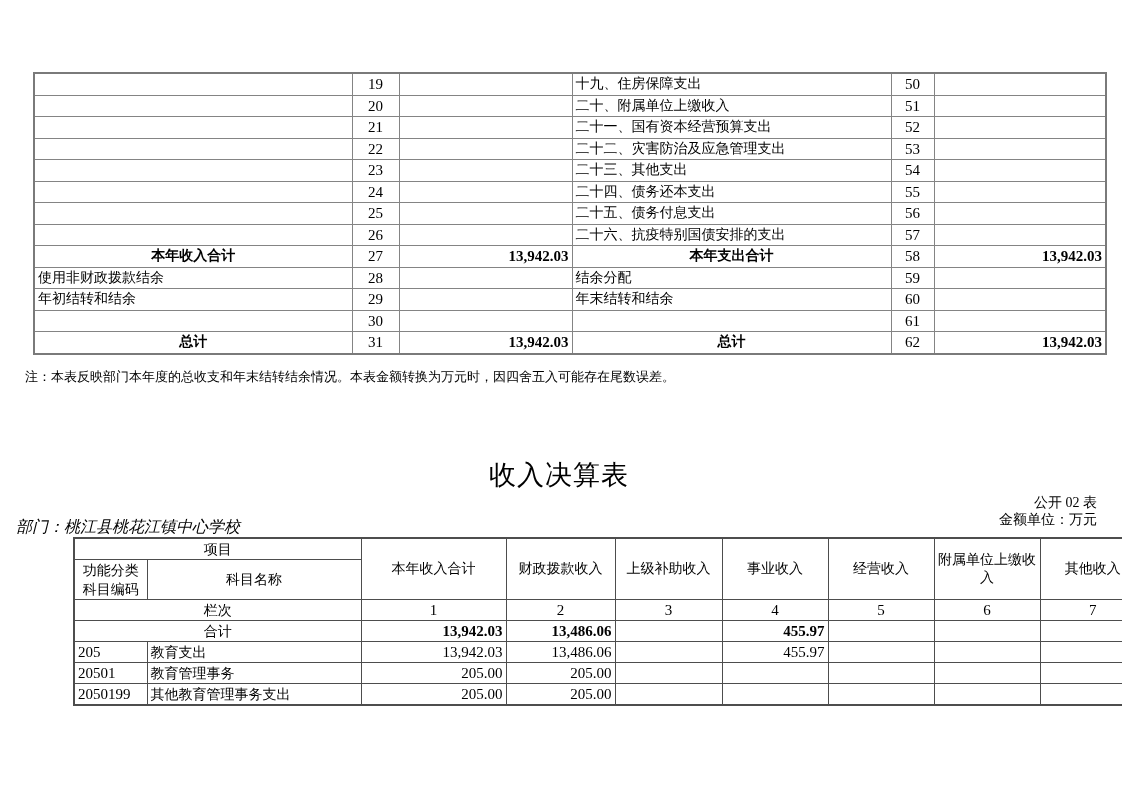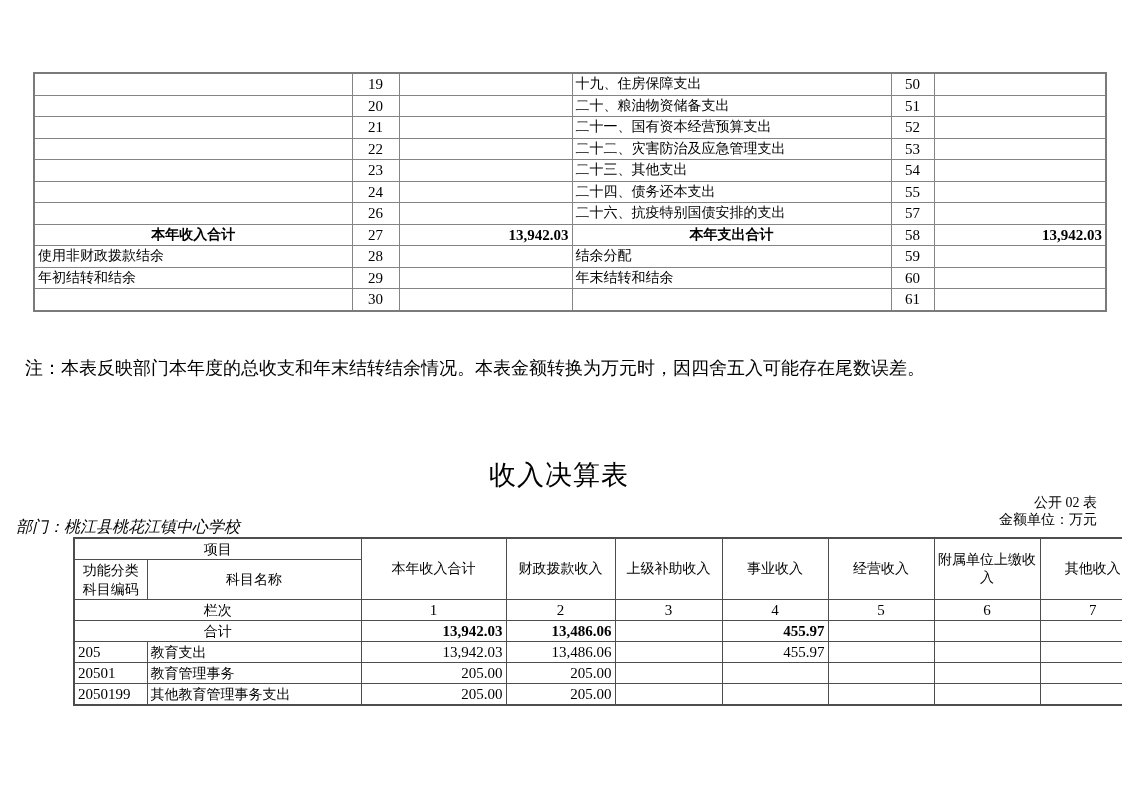--- a/index.html
+++ b/index.html
@@ -20,21 +20,21 @@
   .t2 td{border:1px solid #4d4d4d;height:20px;line-height:19px;}
   .t2 tr.h2 td{height:39px;}
   .t2 td.wrap{white-space:normal;line-height:18px;}
 
   .c{text-align:center;}
   .l{text-align:left;}
   .r{text-align:right;}
   .b{font-weight:bold;}
   .num{font-size:15px;}
 
-  .note{position:absolute;left:25px;top:356px;width:1080px;font-size:18px;}
+  .note{position:absolute;left:25px;top:368px;width:1080px;font-size:13px;}
   .title{position:absolute;left:0;top:457px;width:1118px;text-align:center;
          font-size:27px;letter-spacing:1px;}
   .tablecode{position:absolute;right:25px;top:494px;font-size:14px;margin-left:12px;}
   .unit{position:absolute;right:25px;top:511px;font-size:14px;}
   .dept{position:absolute;left:16px;top:517px;font-size:16px;font-style:italic;}
 </style>
 </head>
 <body>
 
 <table class="t1">
@@ -52,21 +52,21 @@
       <td class="c num">19</td>
       <td class="r num"></td>
       <td class="l">十九、住房保障支出</td>
       <td class="c num">50</td>
       <td class="r num"></td>
     </tr>
     <tr>
       <td class="l"></td>
       <td class="c num">20</td>
       <td class="r num"></td>
-      <td class="l">二十、粮油物资储备支出</td>
+      <td class="l">二十、附属单位上缴收入</td>
       <td class="c num">51</td>
       <td class="r num"></td>
     </tr>
     <tr>
       <td class="l"></td>
       <td class="c num">21</td>
       <td class="r num"></td>
       <td class="l">二十一、国有资本经营预算支出</td>
       <td class="c num">52</td>
       <td class="r num"></td>
@@ -90,20 +90,28 @@
     <tr>
       <td class="l"></td>
       <td class="c num">24</td>
       <td class="r num"></td>
       <td class="l">二十四、债务还本支出</td>
       <td class="c num">55</td>
       <td class="r num"></td>
     </tr>
     <tr>
       <td class="l"></td>
+      <td class="c num">25</td>
+      <td class="r num"></td>
+      <td class="l">二十五、债务付息支出</td>
+      <td class="c num">56</td>
+      <td class="r num"></td>
+    </tr>
+    <tr>
+      <td class="l"></td>
       <td class="c num">26</td>
       <td class="r num"></td>
       <td class="l">二十六、抗疫特别国债安排的支出</td>
       <td class="c num">57</td>
       <td class="r num"></td>
     </tr>
     <tr>
       <td class="c b">本年收入合计</td>
       <td class="c num">27</td>
       <td class="r num b">13,942.03</td>
@@ -127,20 +135,28 @@
       <td class="c num">60</td>
       <td class="r num"></td>
     </tr>
     <tr>
       <td class="l"></td>
       <td class="c num">30</td>
       <td class="r num"></td>
       <td class="l"></td>
       <td class="c num">61</td>
       <td class="r num"></td>
+    </tr>
+    <tr>
+      <td class="c b">总计</td>
+      <td class="c num">31</td>
+      <td class="r num b">13,942.03</td>
+      <td class="c b">总计</td>
+      <td class="c num">62</td>
+      <td class="r num b">13,942.03</td>
     </tr>
   </tbody>
 </table>
 
 <div class="note">注：本表反映部门本年度的总收支和年末结转结余情况。本表金额转换为万元时，因四舍五入可能存在尾数误差。</div>
 
 <div class="title">收入决算表</div>
 <div class="tablecode">公开 02 表</div>
 <div class="unit">金额单位：万元</div>
 <div class="dept">部门：桃江县桃花江镇中心学校</div>

